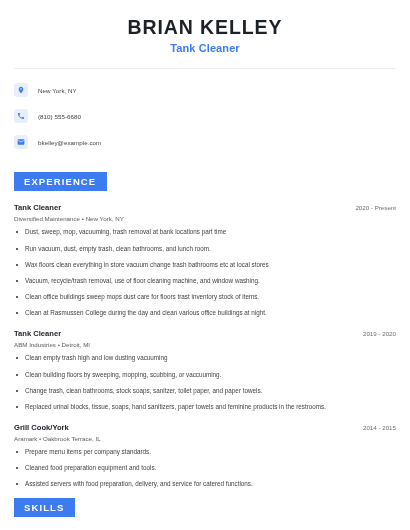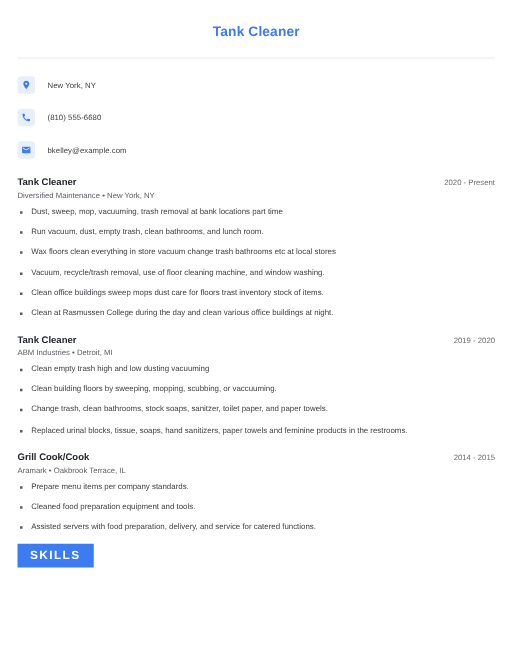--- a/index.html
+++ b/index.html
@@ -136,20 +136,21 @@
     background: #5c5c63;
   }
   .job-spacer { height: 4px; }
 </style>
 </head>
 <body>
 
 <div class="page">
 
   <div class="header">
+    <div class="name">BRIAN KELLEY</div>
     <div class="job-title">Tank Cleaner</div>
   </div>
   <div class="divider"></div>
 
   <div class="contact">
 
     <div class="contact-row">
       <span class="contact-icon">
         <svg width="8" height="8" viewBox="0 0 24 24" fill="#3c7bf0" aria-hidden="true">
           <path d="M12 2C8.1 2 5 5.1 5 9c0 5.2 7 13 7 13s7-7.8 7-13c0-3.9-3.1-7-7-7zm0 9.5A2.5 2.5 0 1 1 12 6.5a2.5 2.5 0 0 1 0 5z"></path>
@@ -171,20 +172,23 @@
       <span class="contact-icon">
         <svg width="8" height="8" viewBox="0 0 24 24" fill="#3c7bf0" aria-hidden="true">
           <path d="M20 4H4a2 2 0 0 0-2 2v12a2 2 0 0 0 2 2h16a2 2 0 0 0 2-2V6a2 2 0 0 0-2-2zm0 4.2-8 5-8-5V6l8 5 8-5v2.2z"></path>
         </svg>
       </span>
       <span class="contact-text">bkelley@example.com</span>
     </div>
 
   </div>
 
+  <div class="section-experience">
+    <span class="section-badge">EXPERIENCE</span>
+  </div>
 
   <div class="jobs">
 
     <div class="job">
       <div class="job-head">
         <span class="job-role">Tank Cleaner</span>
         <span class="job-dates">2020 - Present</span>
       </div>
       <div class="job-meta">Diversified Maintenance • New York, NY</div>
       <ul class="bullets">
@@ -210,21 +214,21 @@
         <li class="bullet">Clean building floors by sweeping, mopping, scubbing, or vaccuuming.</li>
         <li class="bullet">Change trash, clean bathrooms, stock soaps, sanitzer, toilet paper, and paper towels.</li>
         <li class="bullet">Replaced urinal blocks, tissue, soaps, hand sanitizers, paper towels and feminine products in the restrooms.</li>
       </ul>
     </div>
 
     <div class="job-spacer"></div>
 
     <div class="job">
       <div class="job-head">
-        <span class="job-role">Grill Cook/Cook</span>
+        <span class="job-role">Grill Cook/York</span>
         <span class="job-dates">2014 - 2015</span>
       </div>
       <div class="job-meta">Aramark • Oakbrook Terrace, IL</div>
       <ul class="bullets">
         <li class="bullet">Prepare menu items per company standards.</li>
         <li class="bullet">Cleaned food preparation equipment and tools.</li>
         <li class="bullet">Assisted servers with food preparation, delivery, and service for catered functions.</li>
       </ul>
     </div>
 

